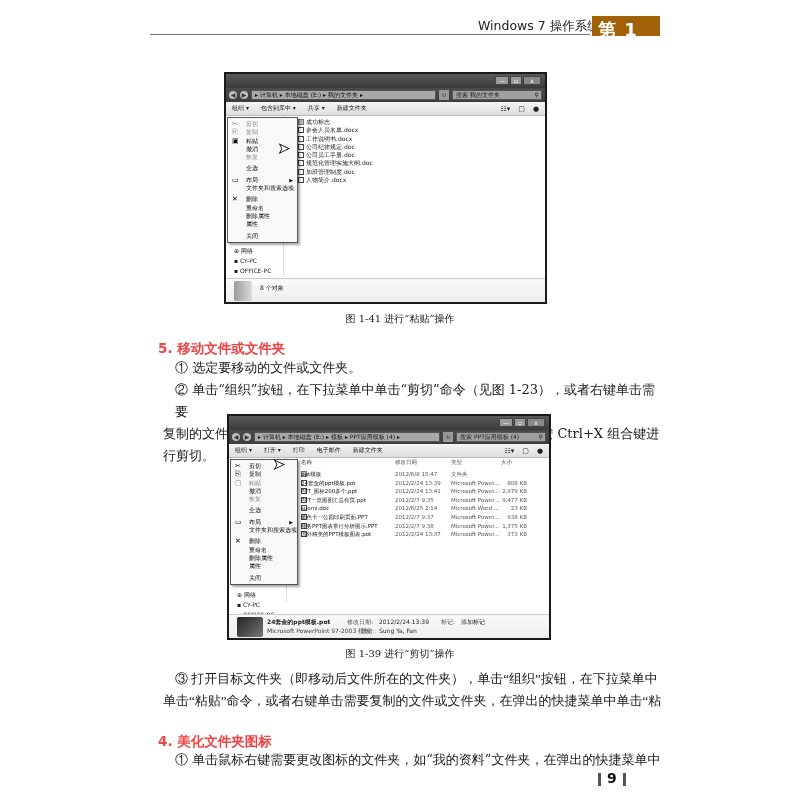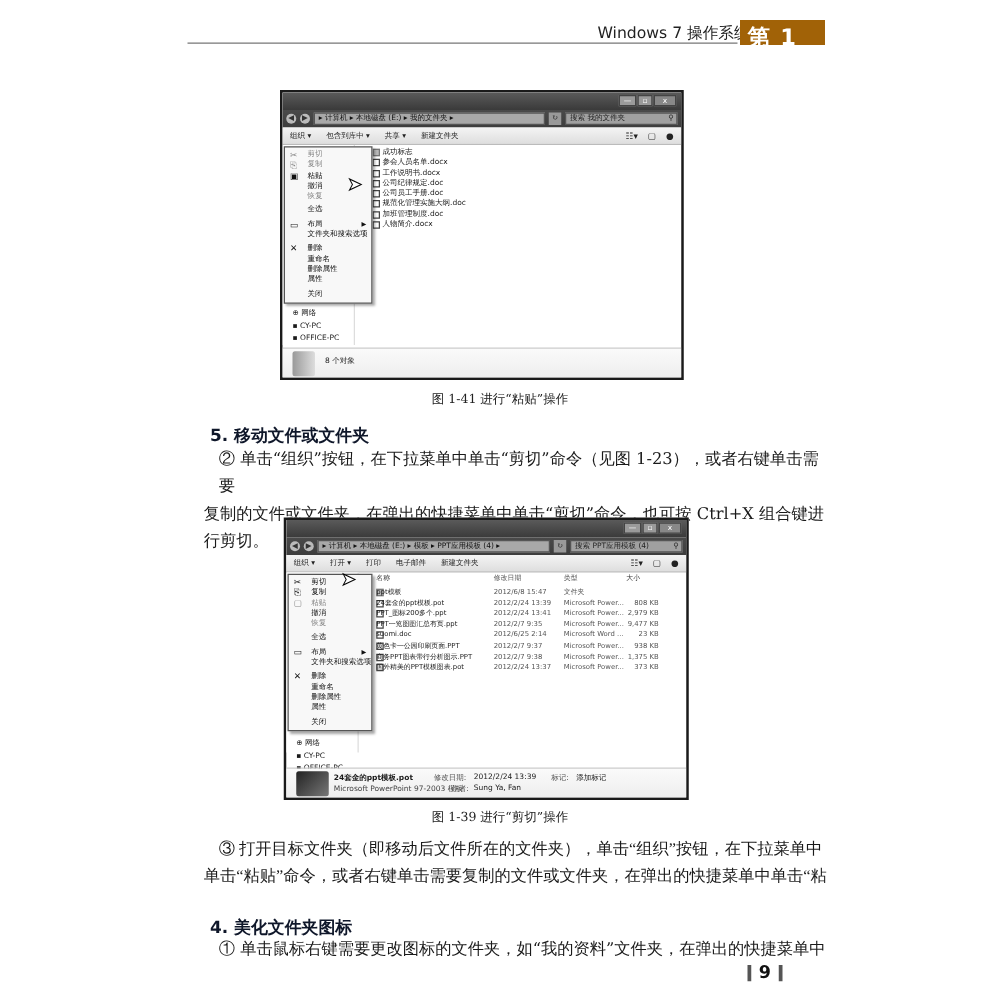--- a/index.html
+++ b/index.html
@@ -46,21 +46,21 @@
   .stat-thumb.dark { width: 26px; background: linear-gradient(135deg, #222, #777); }
 
   .cols { position: absolute; left: 72px; top: 1px; font-family: "DejaVu Sans", sans-serif; font-size: 5.5px; color: #333; width: 250px; }
   .cols span { position: absolute; top: 0; white-space: nowrap; }
   .files2 { position: absolute; left: 72px; top: 12px; font-family: "DejaVu Sans", sans-serif; font-size: 5.5px; width: 250px; }
   .files2 .row { height: 8.6px; line-height: 8.6px; position: relative; white-space: nowrap; }
   .files2 .row span { position: absolute; top: 0; }
   .c-name { left: 0; } .c-date { left: 94px; color: #555; } .c-type { left: 150px; color: #555; } .c-size { left: 196px; width: 30px; text-align: right; color: #555; }
 
   .caption { position: absolute; font-family: "DejaVu Serif", serif; font-size: 10px; color: #222; text-align: center; width: 320px; }
-  .h-section { position: absolute; left: 168px; font-family: "DejaVu Sans", sans-serif; font-weight: bold; font-size: 13.5px; color: #0f172a; }
+  .h-section { position: absolute; left: 158px; font-family: "DejaVu Sans", sans-serif; font-weight: bold; font-size: 13.5px; color: #ef4444; }
   .para { position: absolute; left: 163px; width: 500px; font-size: 13px; line-height: 22px; color: #1a1a1a; }
   .para .ind { padding-left: 12px; }
   .page-num { position: absolute; left: 592px; top: 770px; font-family: "DejaVu Sans", sans-serif; font-weight: bold; font-size: 14px; color: #111; }
   .page-num .bar { display: inline-block; width: 3px; height: 13px; background: #555; vertical-align: middle; margin: 0 6px; }
 </style>
 </head>
 <body>
 
 <div class="header-rule"></div>
 <div class="header-title">Windows 7 操作系统</div>
@@ -160,20 +160,21 @@
   </div>
   <div class="statusbar">
     <div class="stat-thumb"></div>
     <span style="position:absolute; left:34px; top:5px;">8 个对象</span>
   </div>
 </div>
 <div class="caption" style="left:240px; top:312px;">图 1-41   进行“粘贴”操作</div>
 
 <div class="h-section" style="top:340px;">5. 移动文件或文件夹</div>
 <div class="para" style="top:357px;">
+  <div class="ind">① 选定要移动的文件或文件夹。</div>
   <div class="ind">② 单击“组织”按钮，在下拉菜单中单击“剪切”命令（见图 1-23），或者右键单击需要</div>
   <div>复制的文件或文件夹，在弹出的快捷菜单中单击“剪切”命令，也可按 Ctrl+X 组合键进行剪切。</div>
 </div>
 
 <div class="win win2">
   <div class="titlebar">
     <div class="winctrls">
       <span style="width:14px">—</span>
       <span style="width:12px">▫</span>
       <span style="width:18px;background:#888">x</span>

